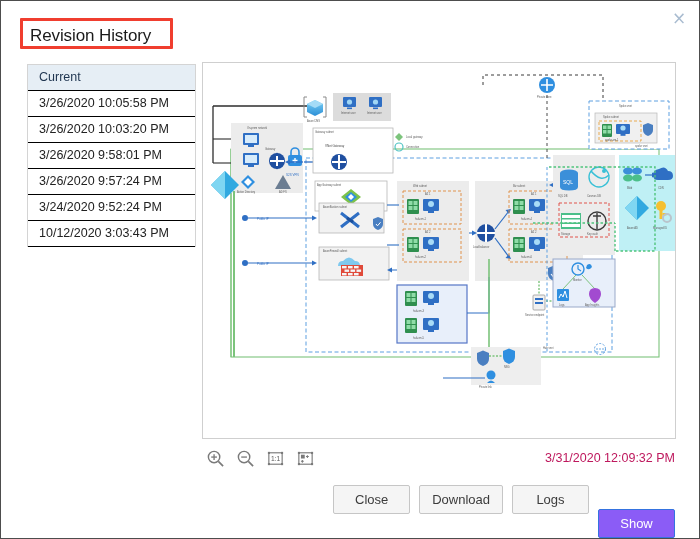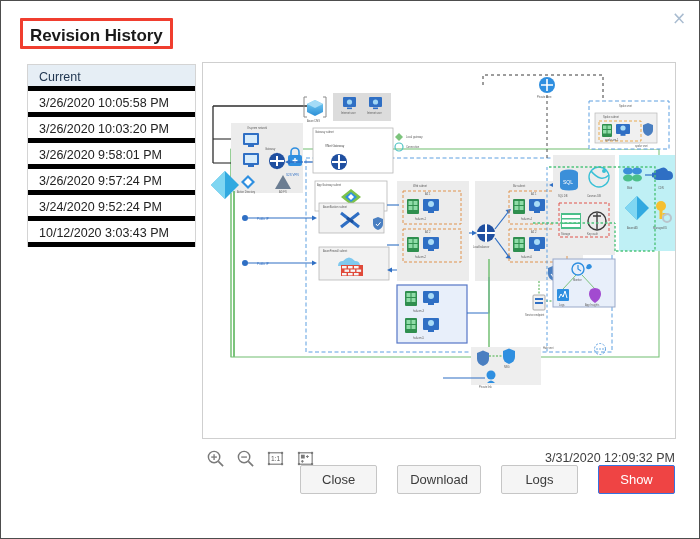--- a/index.html
+++ b/index.html
@@ -16,21 +16,21 @@
     background: #ffffff;
     border: 1px solid #4d4d4d;
     overflow: hidden;
   }
 
   
   .dialog-title {
     position: absolute;
     left: 29px; top: 25px;
     font-size: 17px;
-    font-weight: bold;
+    font-weight: normal;
     color: #1a1a1a;
     letter-spacing: -0.1px;
     white-space: nowrap;
   }
   .title-annotation {
     position: absolute;
     left: 19px; top: 17px;
     width: 153px; height: 31px;
     border: 3px solid #f03e2f;
     border-radius: 1px;
@@ -58,21 +58,21 @@
     border: 1px solid #d4d4d4;
     border-bottom: none;
     background: #ffffff;
   }
   .revision-row {
     height: 26px;
     line-height: 25px;
     padding-left: 11px;
     font-size: 12.5px;
     color: #222222;
-    border-bottom: 5px solid #000000;
+    border-bottom: 1px solid #000000;
     white-space: nowrap;
     cursor: pointer;
     background: #ffffff;
   }
   .revision-row.is-header {
     background: #e6eef5;
     color: #1f3550;
   }
 
   
@@ -102,50 +102,51 @@
   .zoom-btn {
     width: 19px; height: 19px;
     cursor: pointer;
     color: #7a7a7a;
     display: block;
   }
   .preview-timestamp {
     position: absolute;
     right: 24px; top: 450px;
     font-size: 12.5px;
-    color: #404040;
+    color: #be185d;
     white-space: nowrap;
   }
 
   
   .footer-buttons {
     position: absolute;
-    right: 24px; top: 464px;
+    right: 24px; top: 484px;
     display: flex;
-    gap: 20px;
+    gap: 9px;
     justify-content: center;
   }
   .btn {
     min-width: 77px;
     height: 29px;
     padding: 0 12px;
     font-size: 13px;
     font-family: "Liberation Sans", sans-serif;
     color: #3c3c3c;
     background: #f5f5f5;
     border: 1px solid #c6c6c6;
     border-radius: 2px;
     cursor: pointer;
     line-height: 27px;
     text-align: center;
   }
   .btn.btn-primary {
-    background: #ef4444;
+    background: #8b5cf6;
     border-color: #3573e0;
     color: #ffffff;
+    margin-top: 24px;
   }
   .tiny { font-size: 2.6px; fill: #5a5a5a; font-family: "Liberation Sans", sans-serif; }
   .tiny2 { font-size: 3px; fill: #4a4a4a; font-family: "Liberation Sans", sans-serif; }
   .tinyb { font-size: 3px; fill: #2f6fc4; font-family: "Liberation Sans", sans-serif; }
 </style>
 </head>
 <body>
 
 <div id="root">
 

